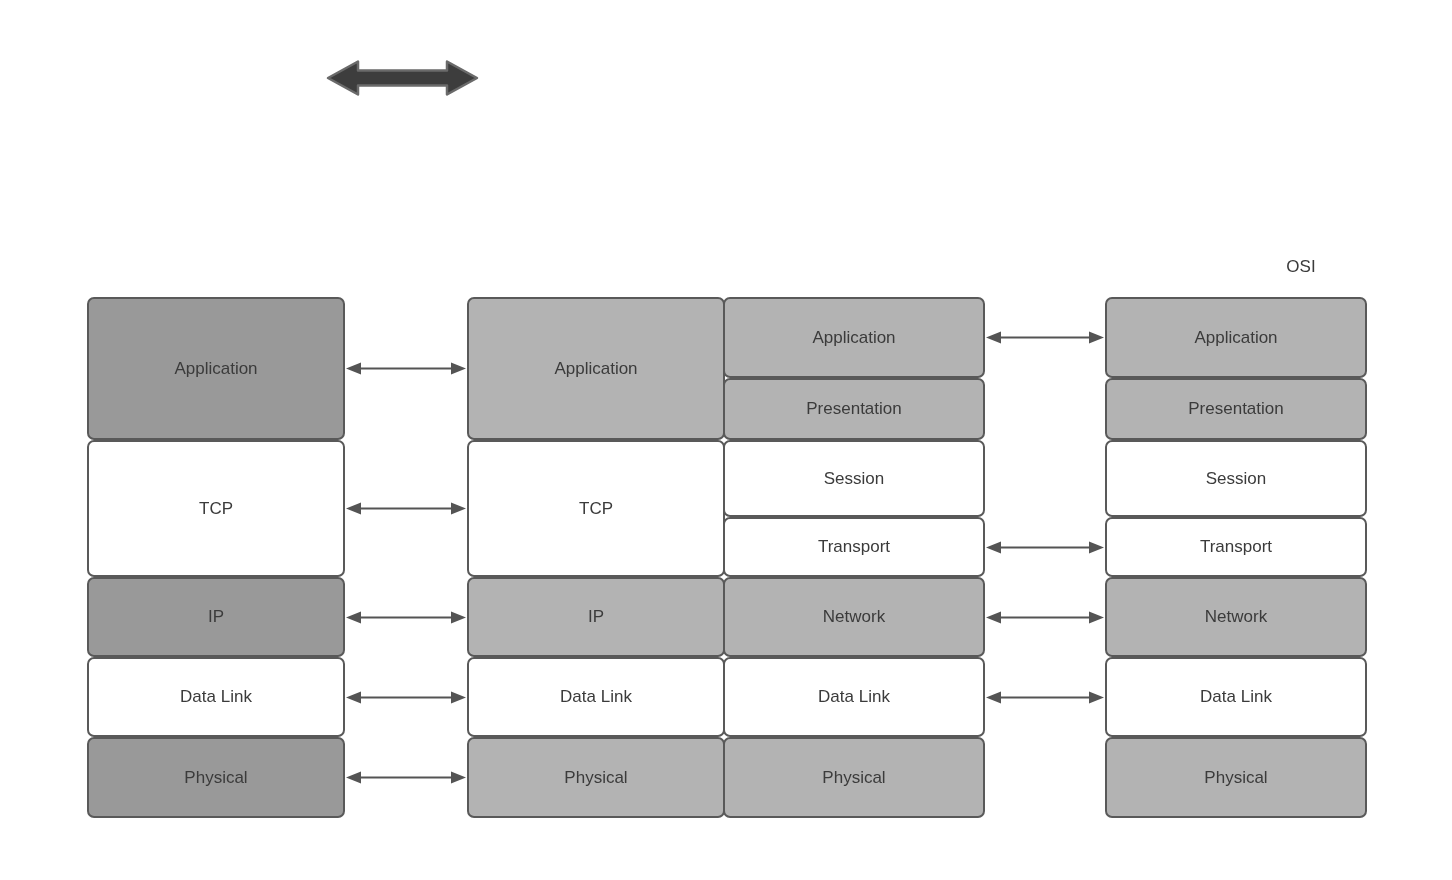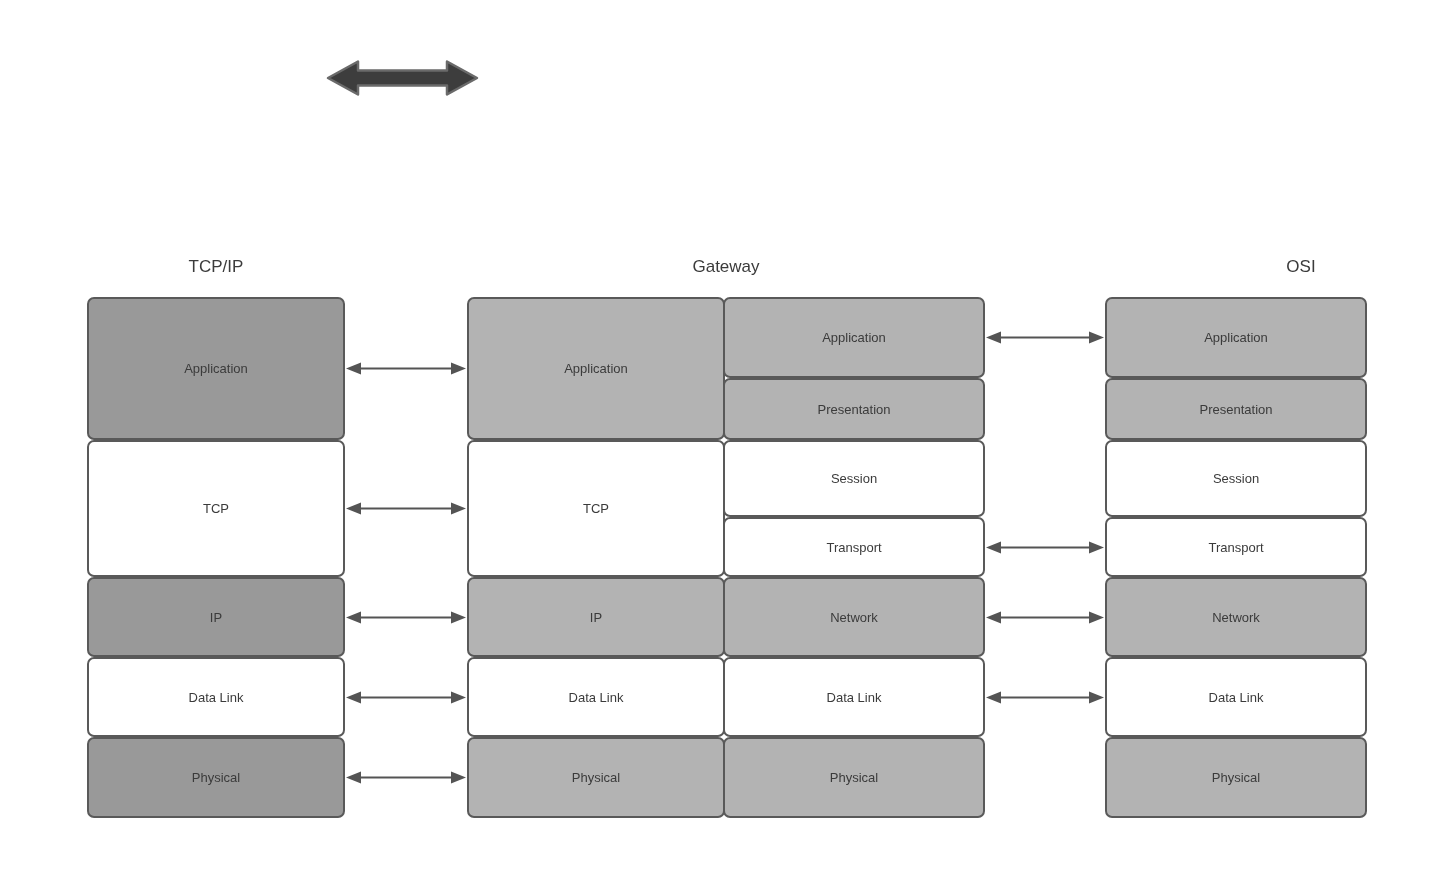--- a/index.html
+++ b/index.html
@@ -34,21 +34,21 @@
     box-sizing: border-box;
     width: 100%;
     border: 2px solid var(--border, #595959);
     border-radius: 7px;
     display: flex;
     align-items: center;
     justify-content: center;
     background: #ffffff;
   }
   .box .lbl {
-    font-size: 13px;
+    font-size: 17px;
     color: var(--text, #3b3b3b);
     white-space: nowrap;
   }
   svg.conn {
     position: absolute;
     overflow: visible;
   }
   svg.conn line {
     stroke: var(--connector, #545454);
     stroke-width: 2;
@@ -68,22 +68,20 @@
 </style>
 </head>
 <body>
 
 <div class="canvas">
 
   <svg class="thick-arrow" style="left:325px; top:58px;" width="155" height="40" viewBox="0 0 155 40">
     <path d="M3,20 L33,3.5 L33,12.5 L122,12.5 L122,3.5 L152,20 L122,36.5 L122,27.5 L33,27.5 L33,36.5 Z"></path>
   </svg>
 
-  <div class="col-header" style="left:87px; top:256px; width:258px;">TCP/IP</div>
-  <div class="col-header" style="left:467px; top:256px; width:518px;">Gateway</div>
   <div class="col-header" style="left:1170px; top:256px; width:262px;">OSI</div>
 
   <div class="stack" style="left:87px; top:297px; width:258px;">
     <div class="box" style="height: 143px; background: rgb(153, 153, 153);">
       <span class="lbl">Application</span>
     </div>
     <div class="box" style="height: 137px; background: rgb(255, 255, 255);">
       <span class="lbl">TCP</span>
     </div>
     <div class="box" style="height: 80px; background: rgb(153, 153, 153);">

